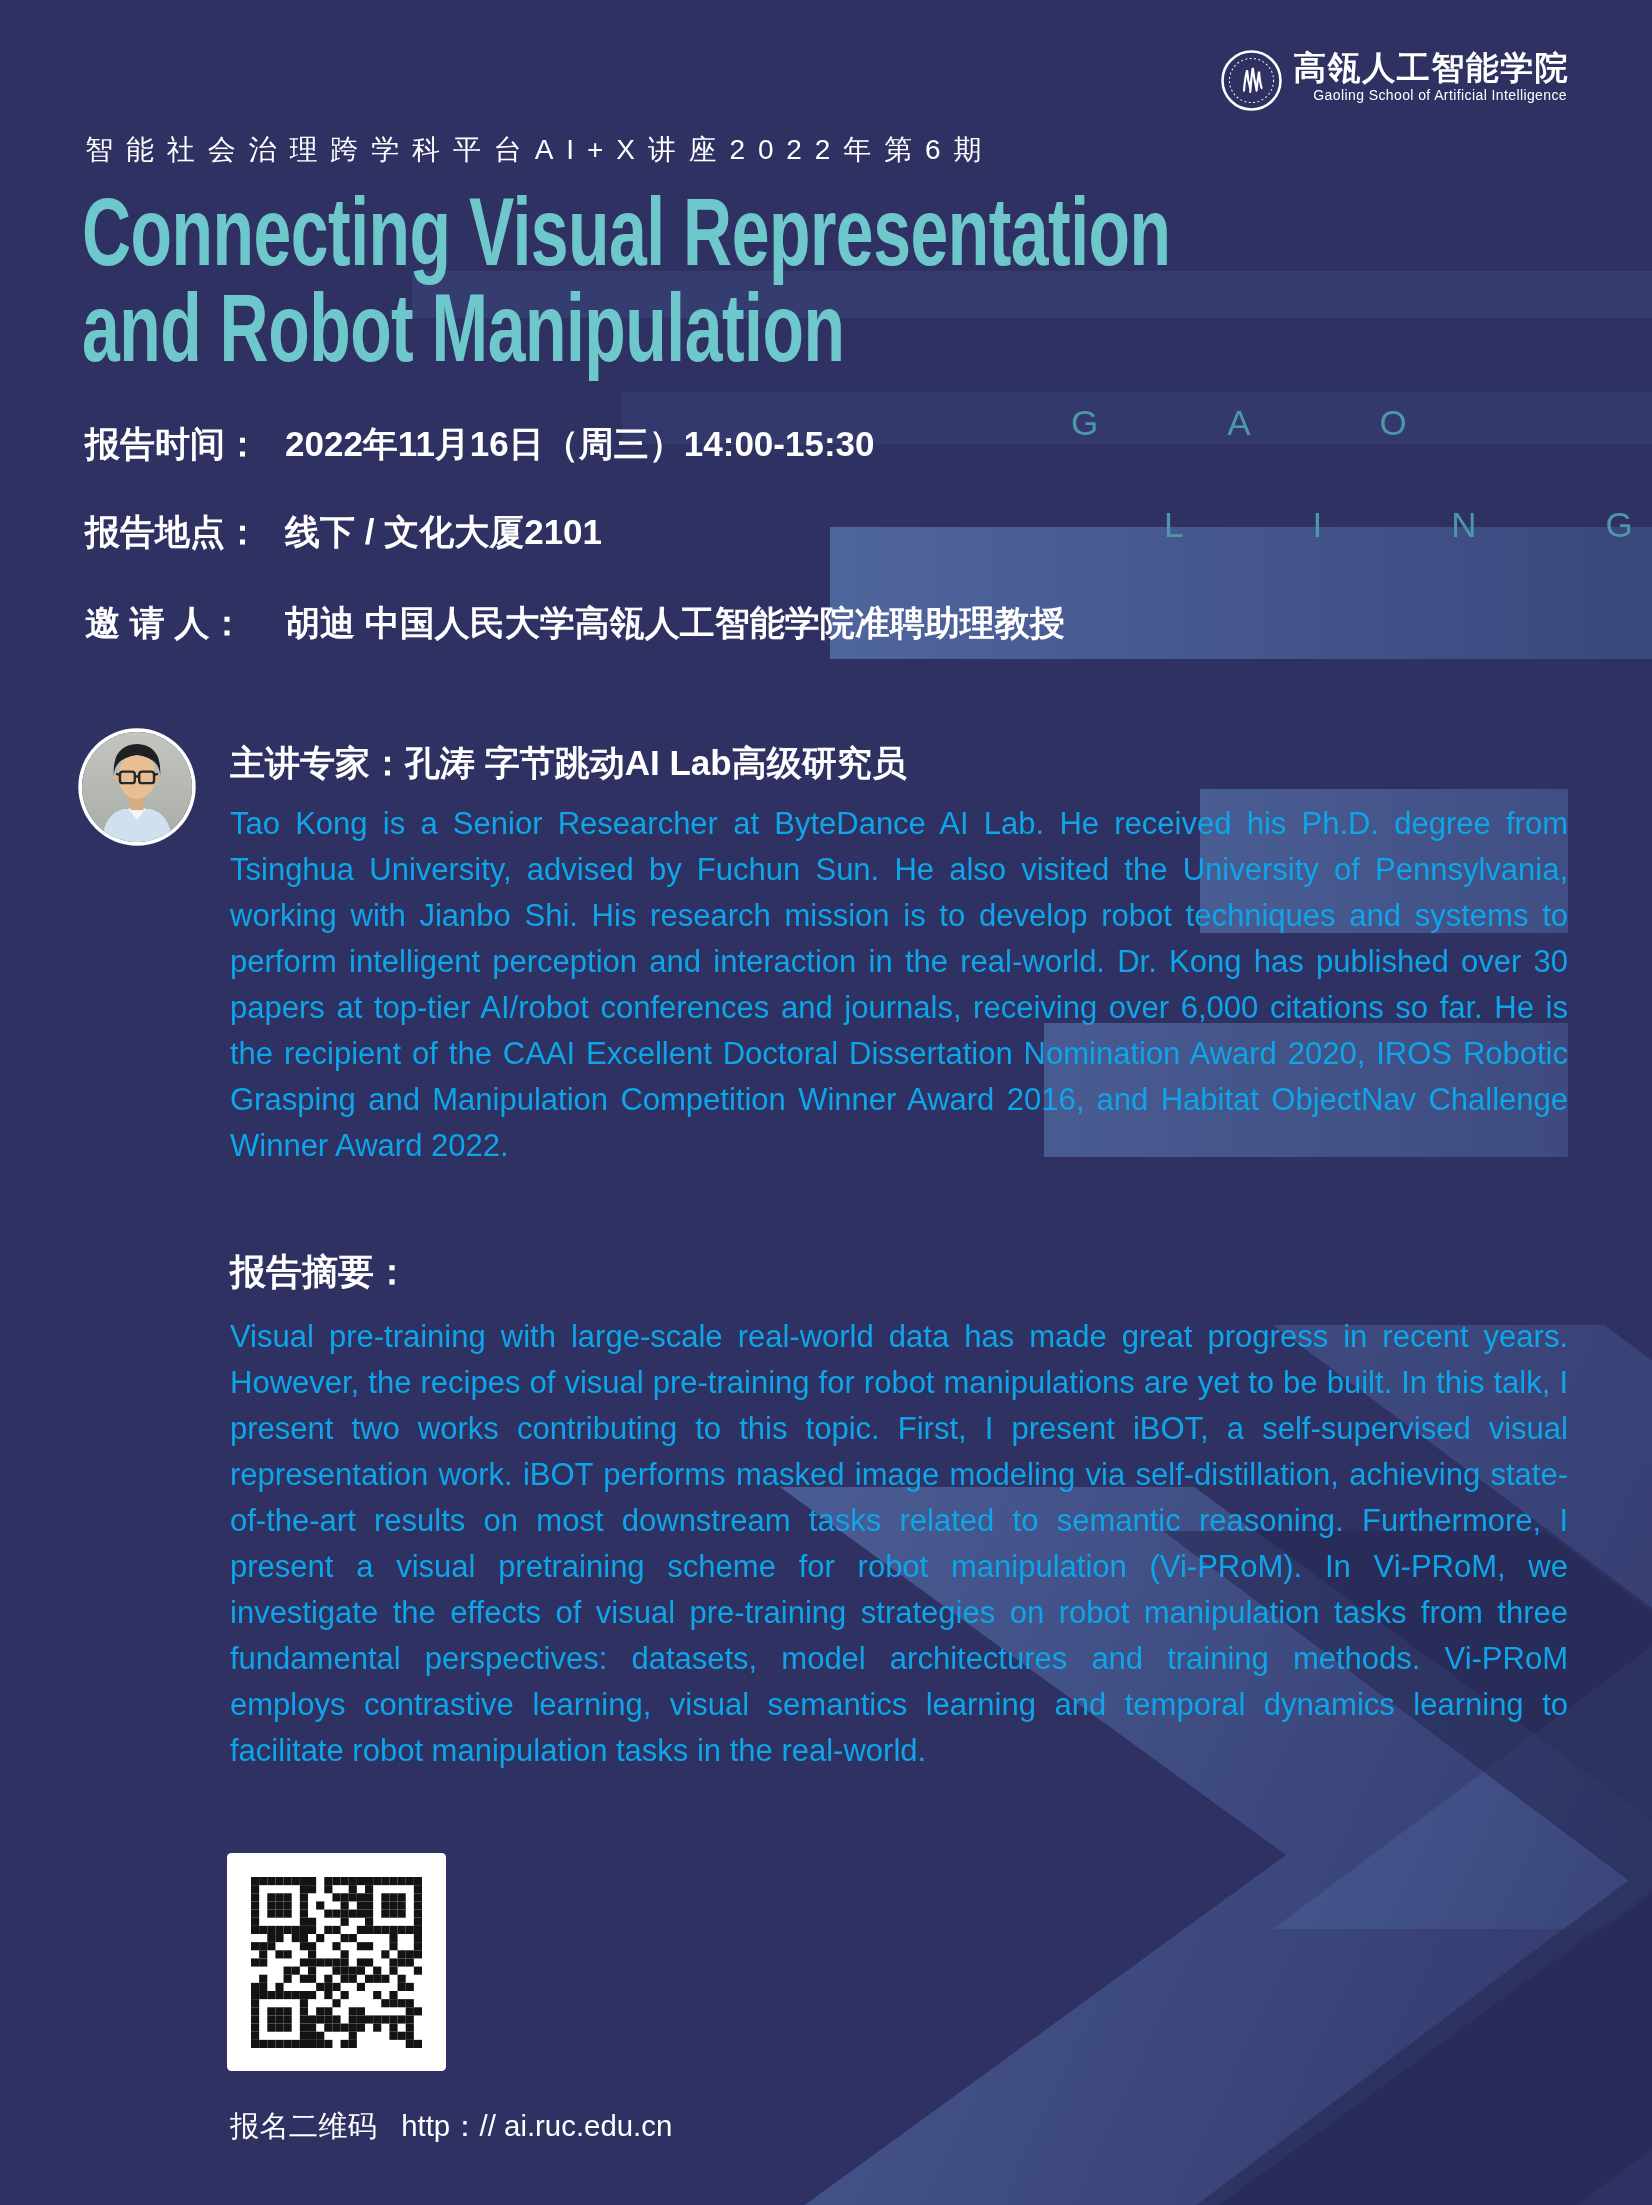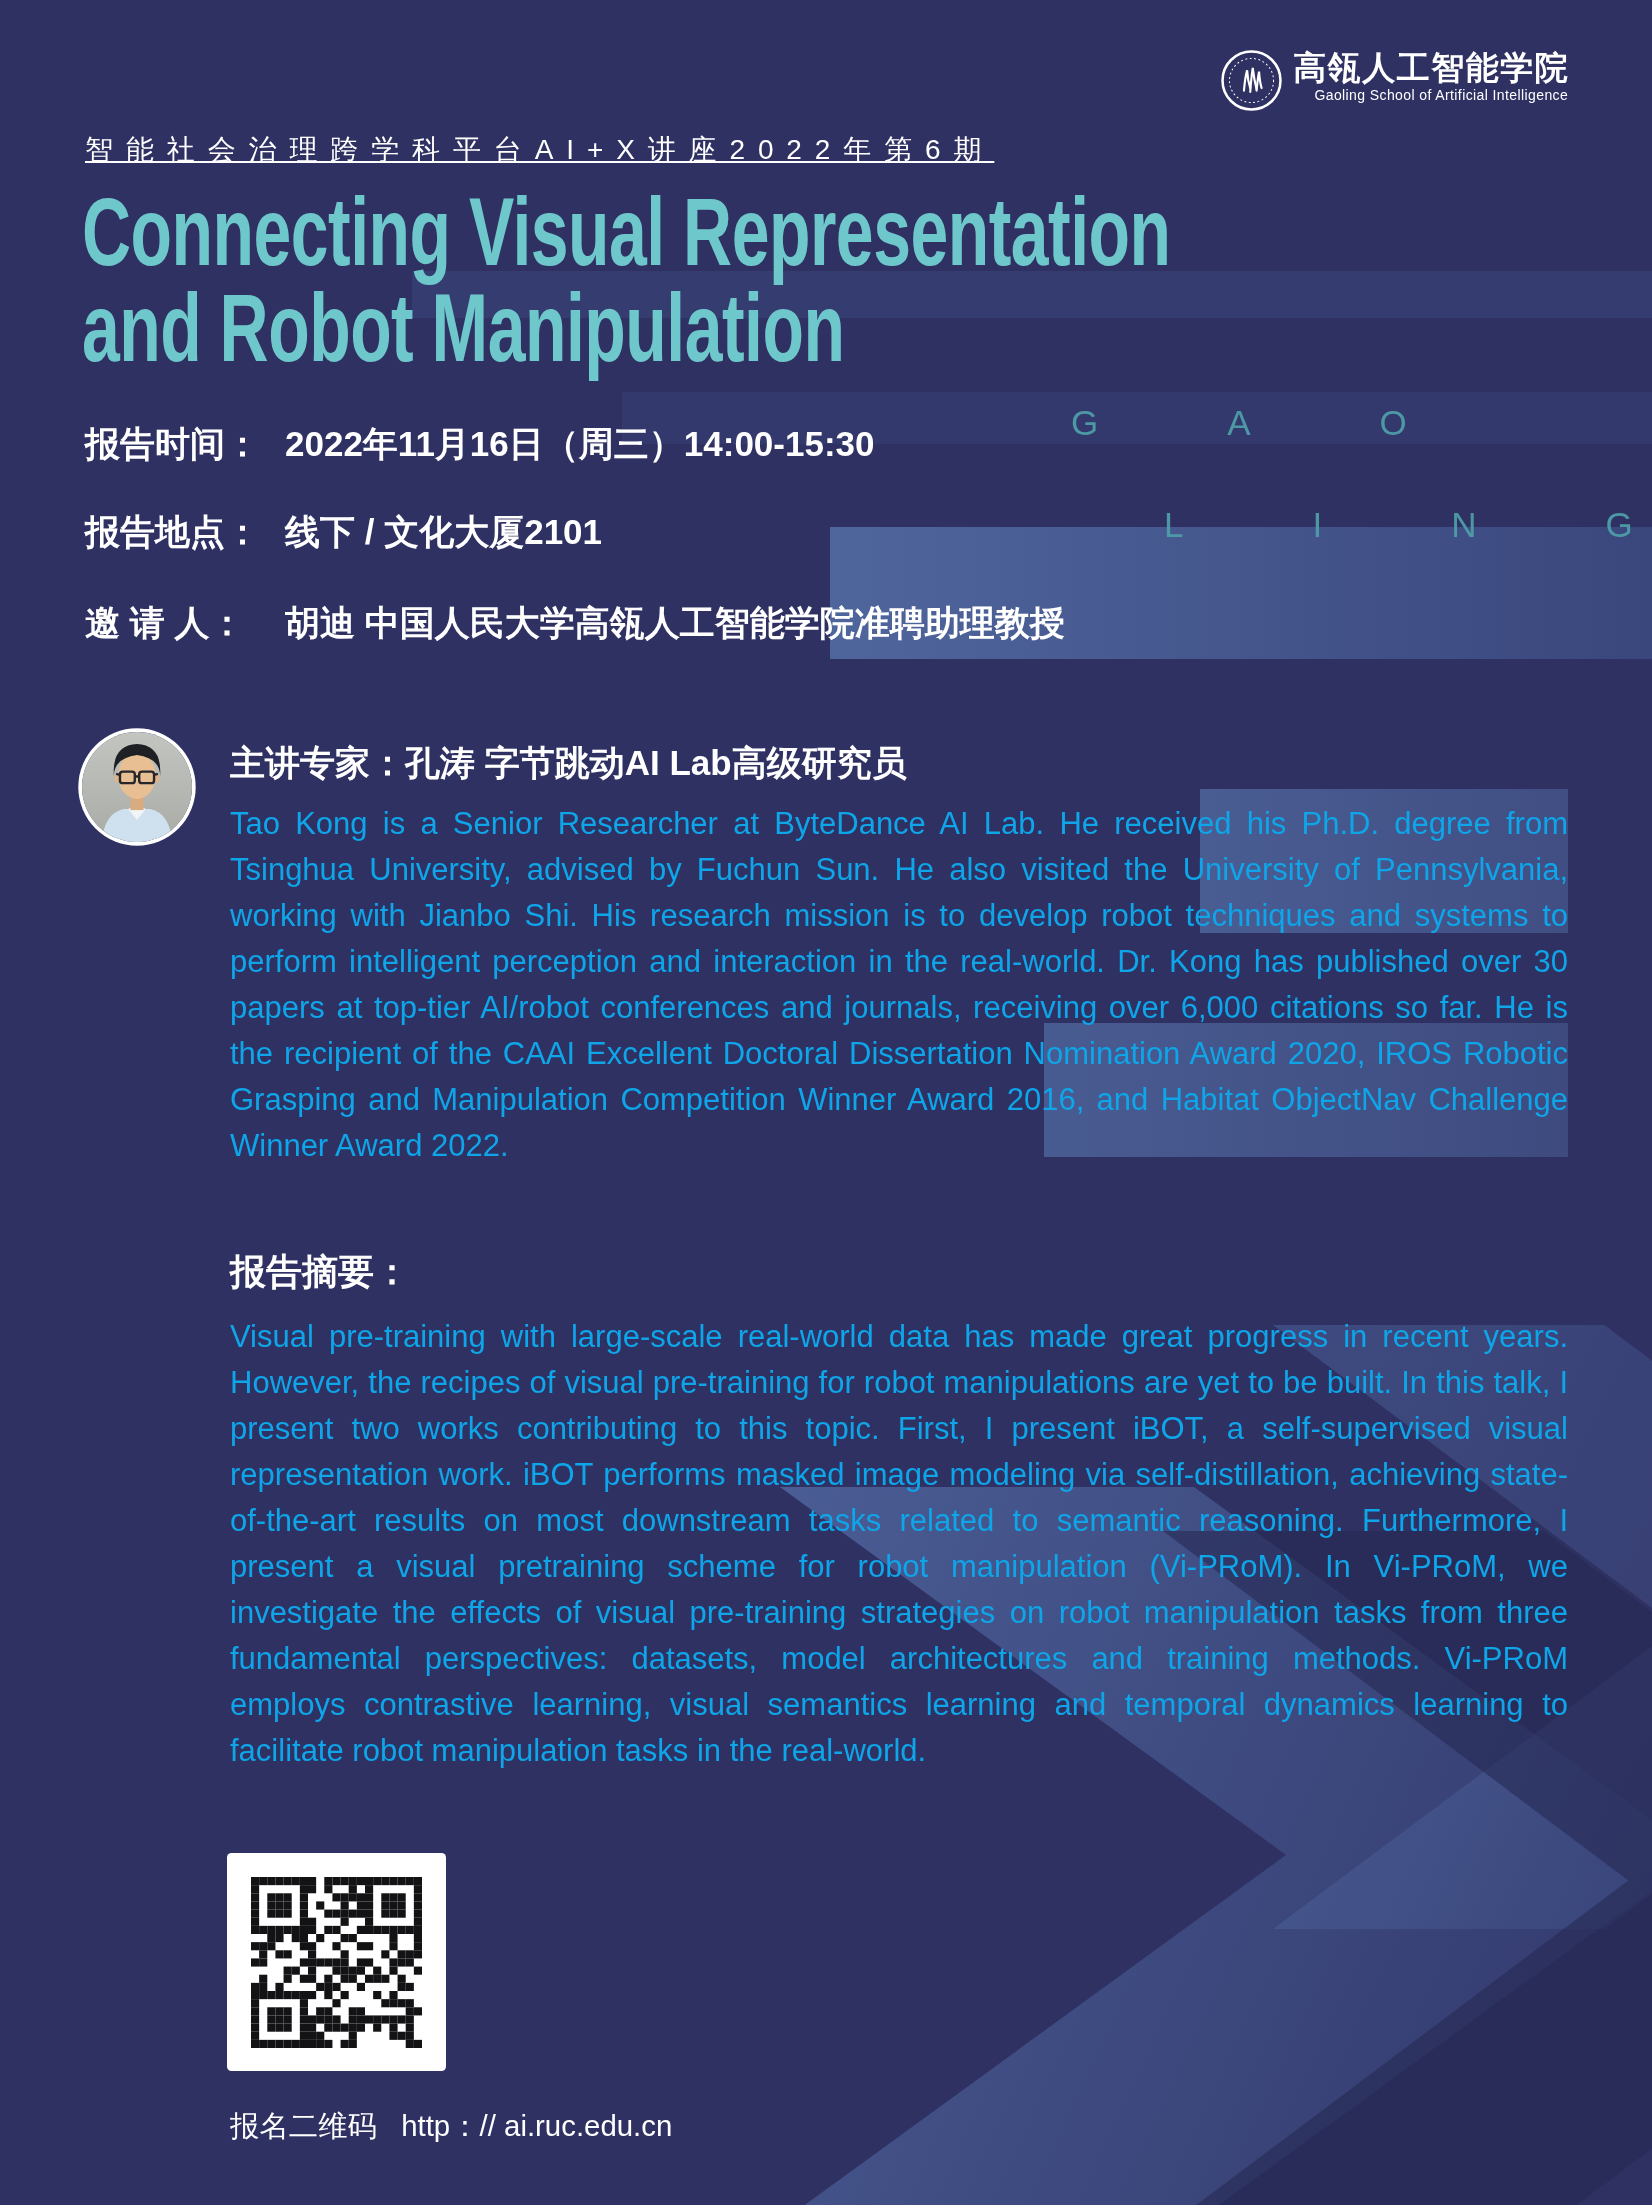--- a/index.html
+++ b/index.html
@@ -26,23 +26,23 @@
   .chevB{left:1163px;top:1531px;width:846px;height:699px;background:rgba(38,42,84,0.60);}
   .chevC{left:1273px;top:1325px;width:736px;height:604px;
          background:linear-gradient(115deg,rgba(100,136,196,0.30),rgba(58,84,144,0.08));}
   .watermark{z-index:1;font-size:35px;font-weight:400;color:rgba(78,157,168,0.95);
              letter-spacing:129px;white-space:nowrap;}
   
   .content{position:absolute;inset:0;z-index:2;}
   .hdr{left:85px;font-size:28px;color:#fff;white-space:nowrap;}
   .hdr .sp{letter-spacing:0.46em;}
   .hdr1{top:50px;}
-  .hdr2{top:131px;letter-spacing:0.46em;text-decoration:underline;}
+  .hdr2{top:131px;letter-spacing:0.46em;}
   .logo{left:1220px;top:49px;display:flex;align-items:flex-start;}
-  .logo-text{margin-left:10.3px;text-align:center;}
+  .logo-text{margin-left:10.3px;}
   .logo-cn{font-size:33px;font-weight:700;letter-spacing:1.5px;line-height:38px;}
   .logo-en{font-size:14px;line-height:17.7px;letter-spacing:0.4px;margin-left:20px;}
   .title{left:82px;top:184px;font-size:97px;font-weight:700;line-height:96px;
          color:#6ec7cb;transform:scaleX(0.70);transform-origin:0 0;white-space:nowrap;
          letter-spacing:-0.7px;}
   .row{left:85px;font-size:35px;font-weight:700;white-space:nowrap;display:flex;}
   .row .lbl{display:inline-block;width:200px;}
   .row1{top:421px;}
   .row2{top:509px;}
   .row3{top:568px;left:285px;font-size:35px;font-weight:700;white-space:nowrap;}

